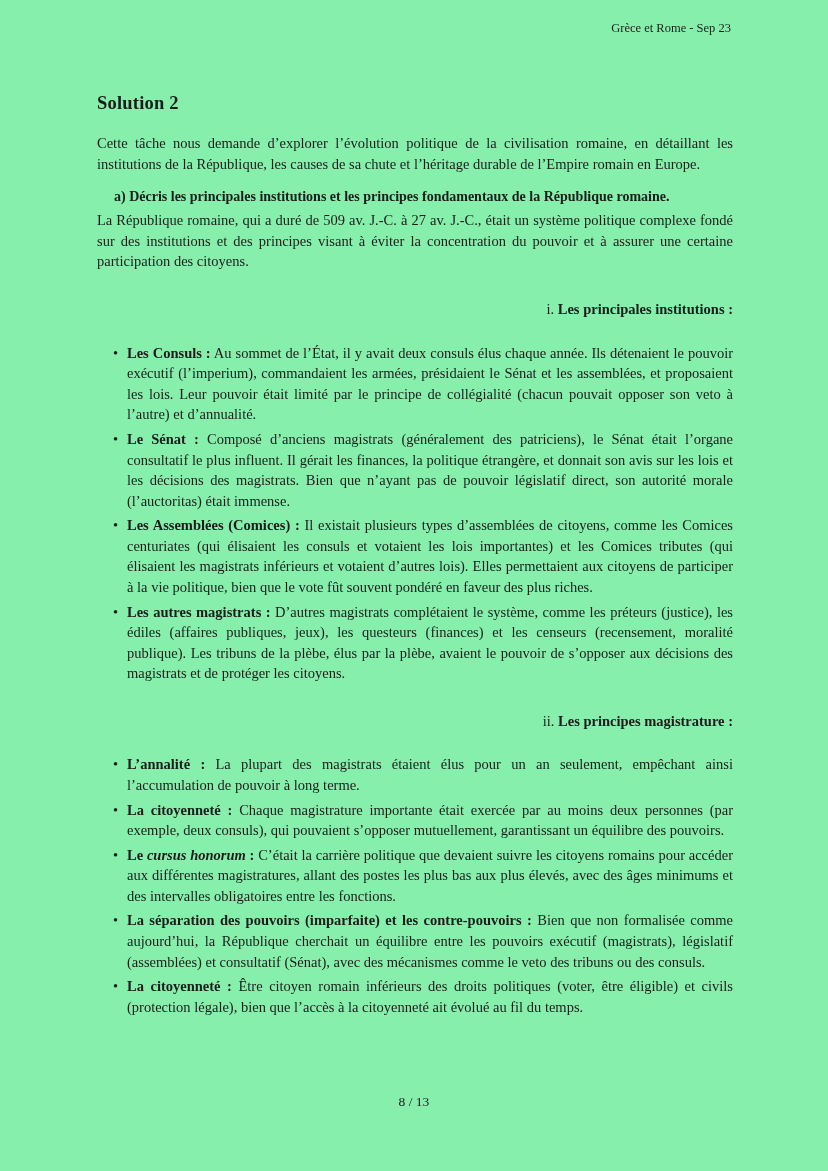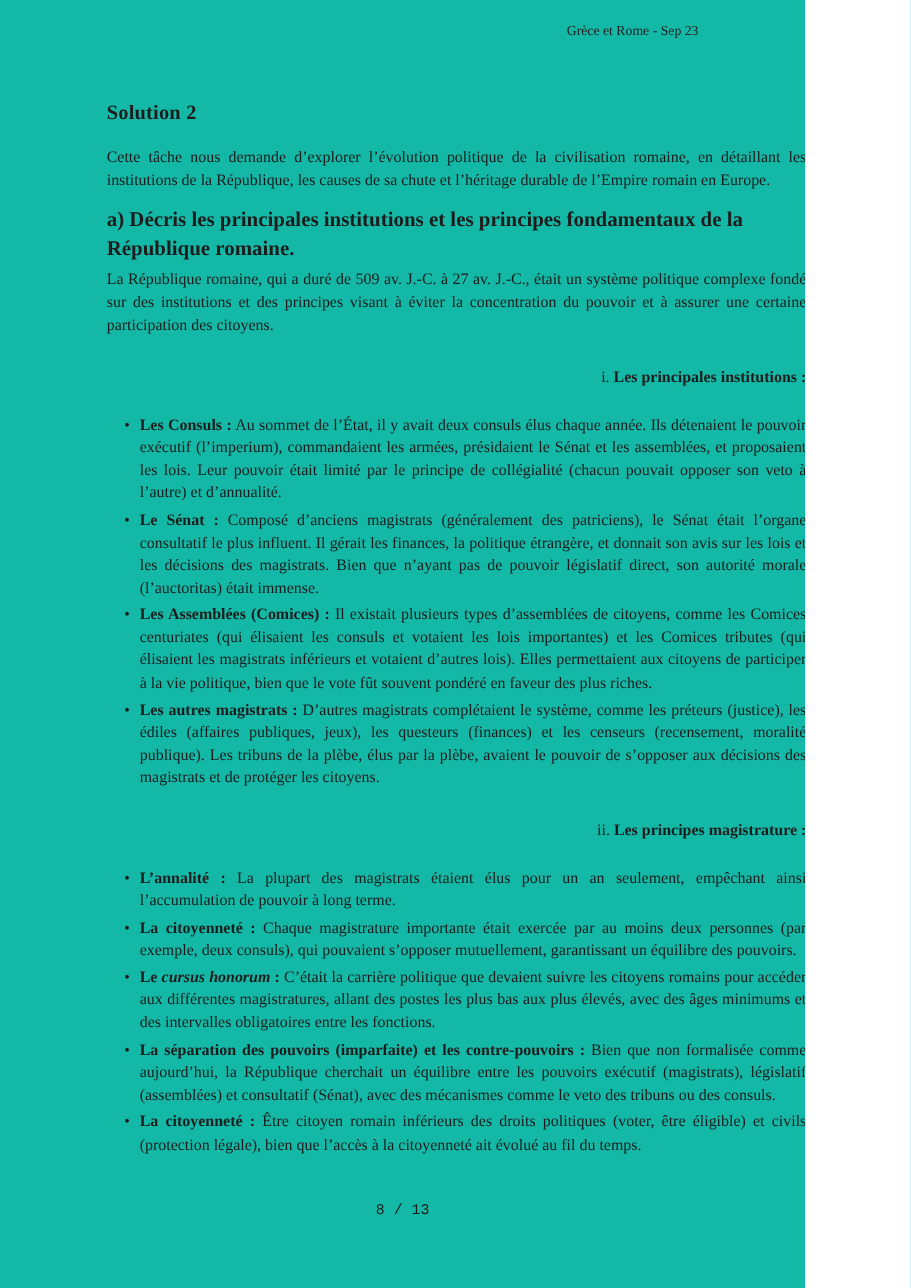--- a/index.html
+++ b/index.html
@@ -1,22 +1,22 @@
 <!DOCTYPE html>
 <html lang="fr"><head>
 <meta charset="utf-8">
 <style>
   * { box-sizing: border-box; }
   html, body { margin: 0; padding: 0; }
   body { background: #ffffff; }
   .page {
     position: relative;
-    width: 732px;
+    width: 828px;
     height: 1171px;
-    background: #14b8a6;
+    background: #86efac;
     font-family: "Liberation Serif", serif;
     color: #1c1c1c;
     overflow: hidden;
   }
   .page-header {
     position: absolute;
     top: 21px;
     left: 0;
     right: 97px;
     text-align: right;
@@ -35,23 +35,23 @@
   }
   .doc-title {
     font-size: 18.5px;
     font-weight: bold;
     margin: 0 0 17px 0;
     text-align: left;
     letter-spacing: 0.2px;
   }
   .para { margin: 0 0 13px 0; }
   .section-heading {
-    font-size: 19px;
+    font-size: 14px;
     font-weight: bold;
-    margin: 0 0 3px 0;
+    margin: 0 0 3px 17px;
     text-align: left;
     line-height: 1.42;
   }
   .section-para { margin: 0; }
   .subheading {
     font-size: 14.5px;
     font-weight: normal;
     margin: 27px 0 0 16px;
     text-align: right;
     line-height: 1.42;
@@ -74,21 +74,20 @@
   }
   em { font-style: italic; }
   .page-footer {
     position: absolute;
     left: 0;
     right: 0;
     top: 1094px;
     text-align: center;
     font-size: 13.5px;
     color: #1c1c1c;
-    font-family: Liberation Mono, monospace;
   }
 </style>
 </head>
 <body>
 
 <div class="page">
 
   <div class="page-header">
     <span>Grèce et Rome - Sep 23</span>
   </div>

